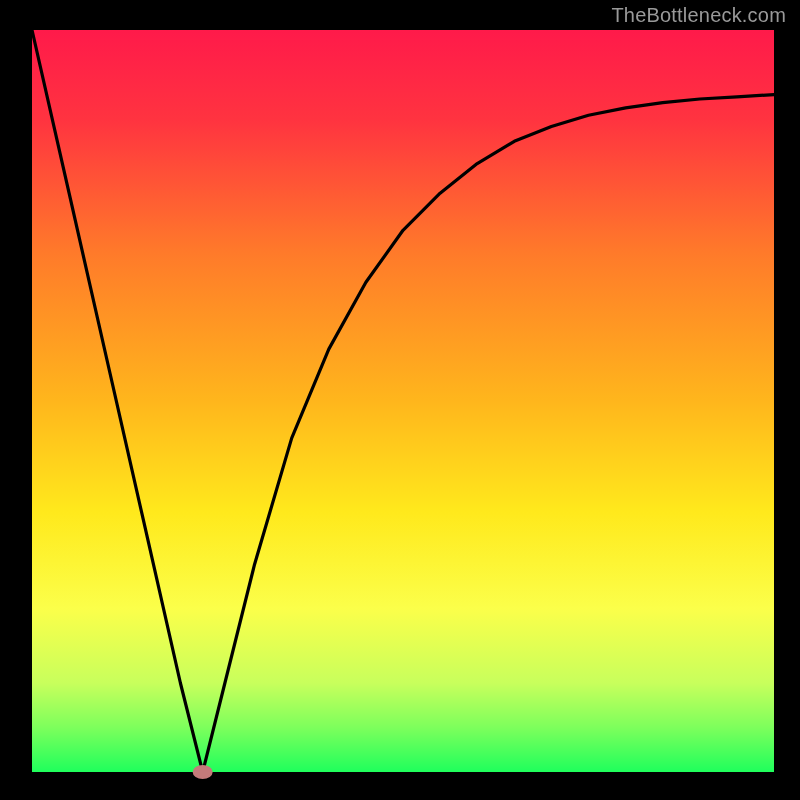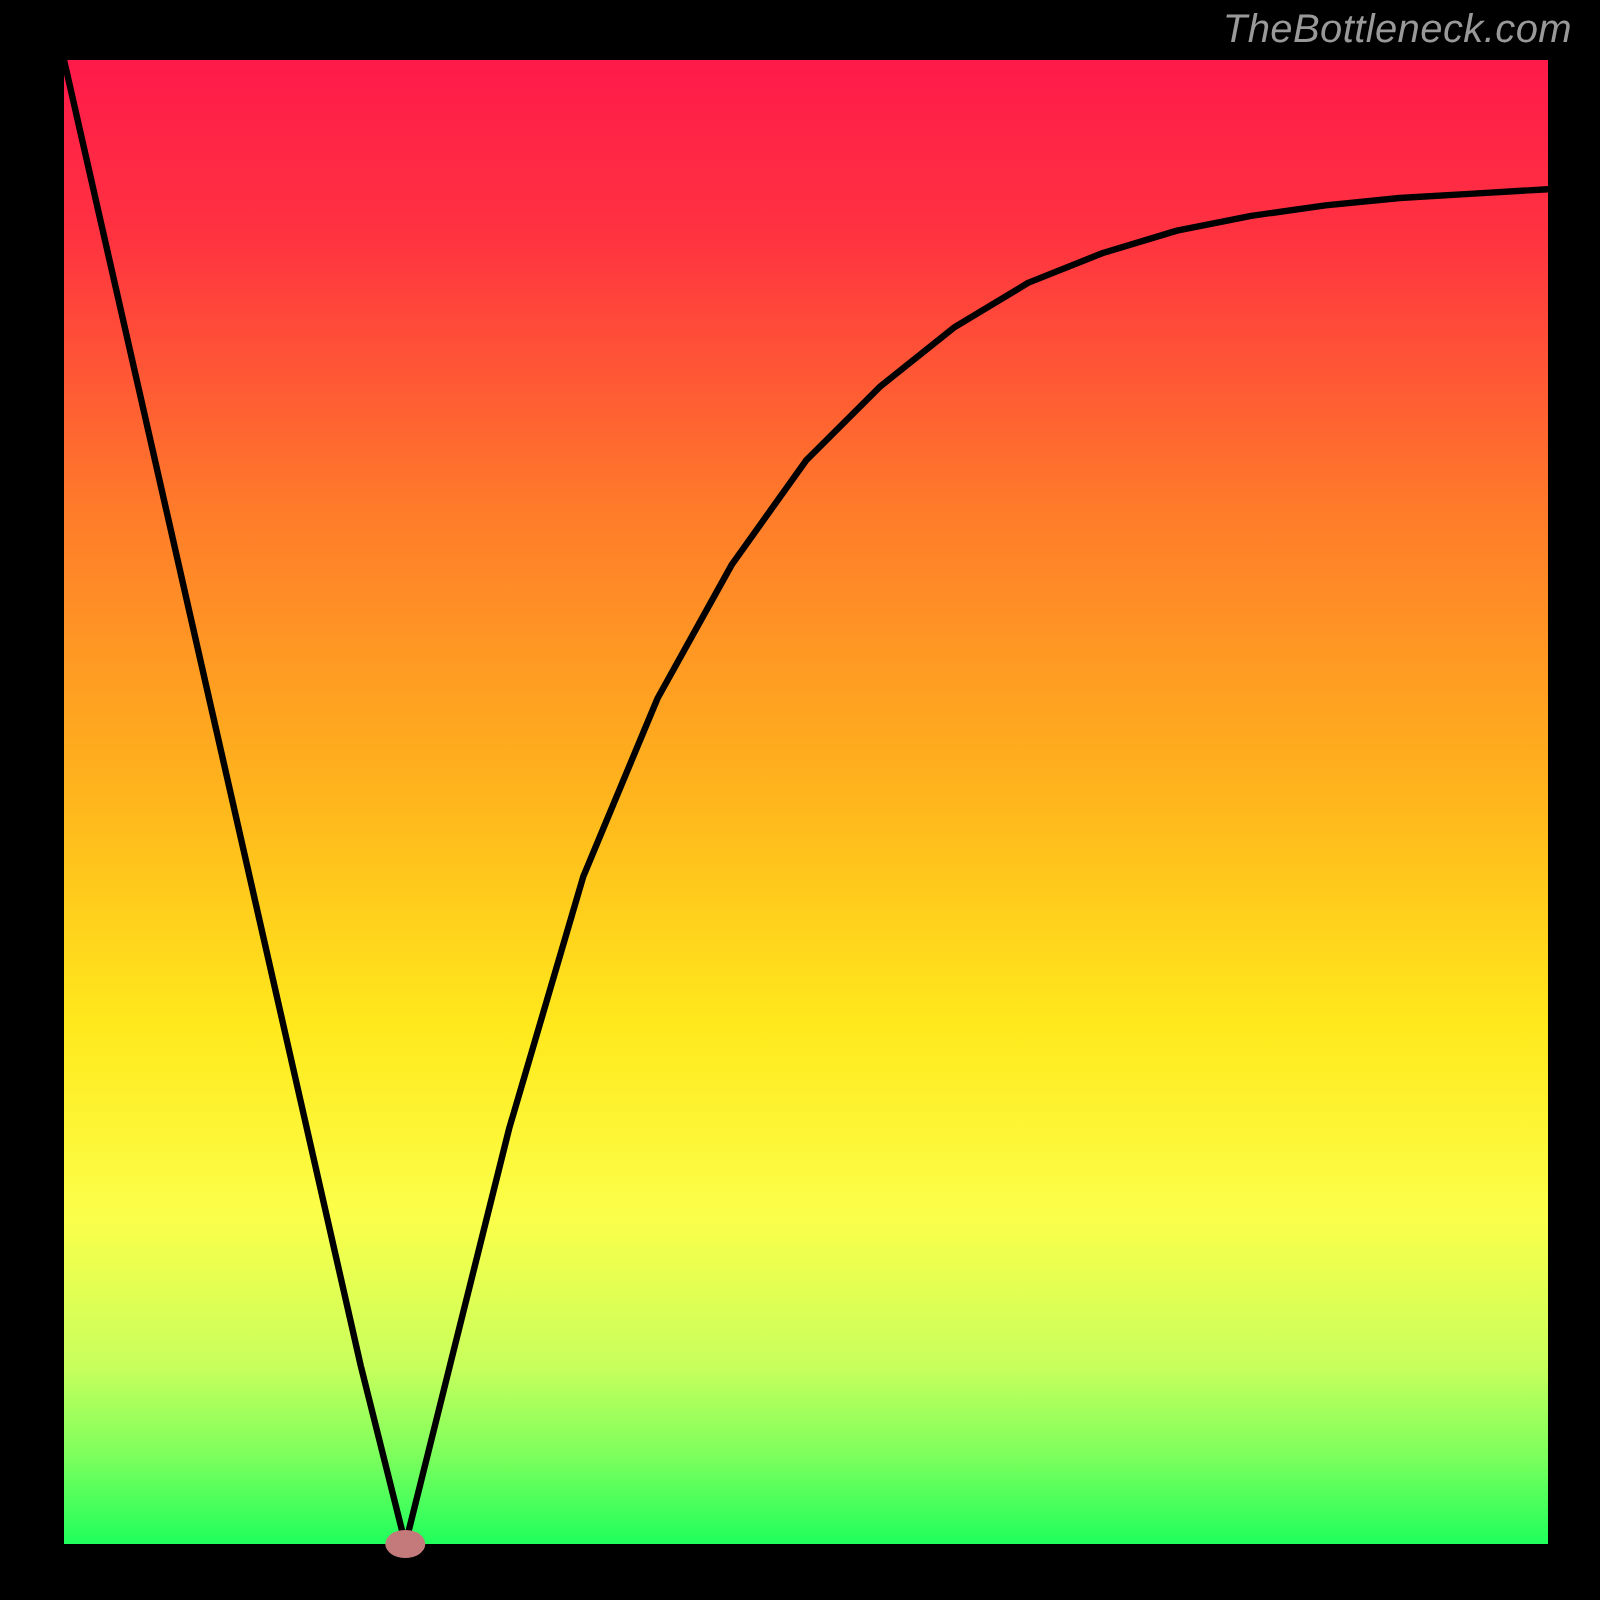--- a/index.html
+++ b/index.html
@@ -8,21 +8,20 @@
     width: 800px;
     height: 800px;
     background: #000;
     overflow: hidden;
     font-family: Arial, Helvetica, sans-serif;
   }
   .frame {
     position: absolute;
     inset: 0;
     background: #000;
-    font-style: italic;
   }
   .watermark {
     position: absolute;
     top: 4px;
     right: 14px;
     color: #999;
     font-size: 20px;
     font-weight: 400;
     letter-spacing: 0.2px;
     z-index: 10;

